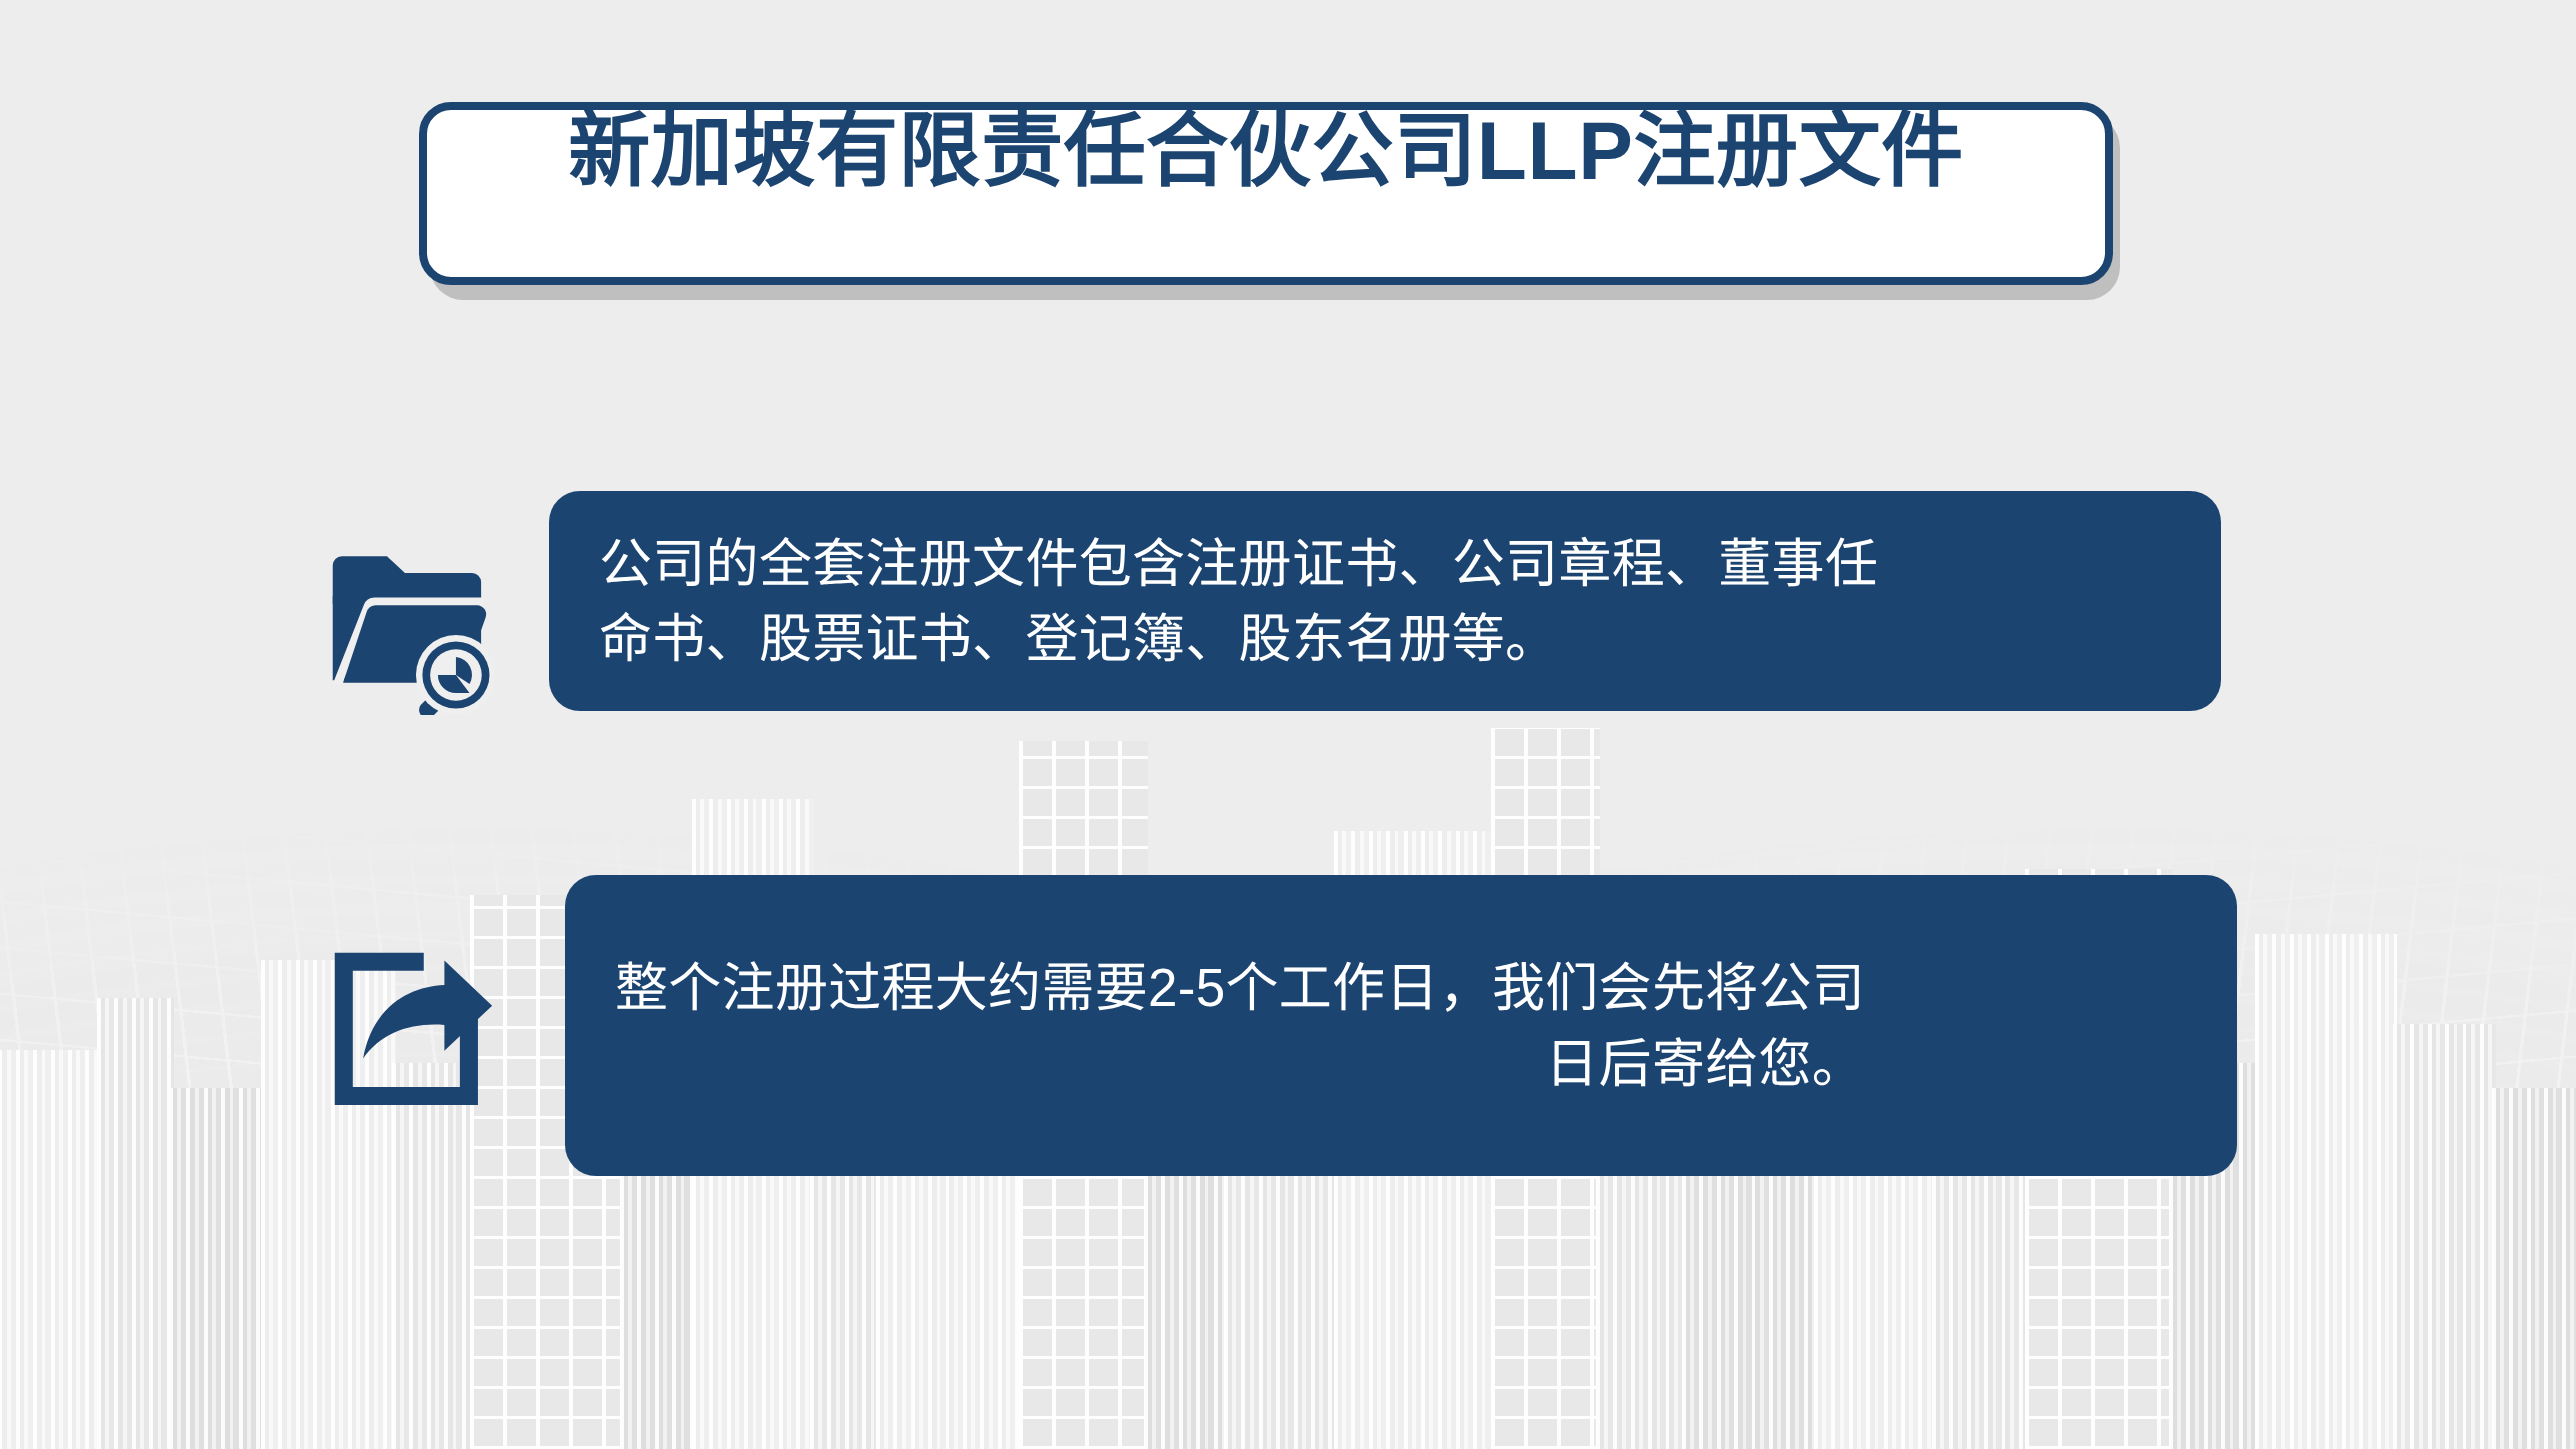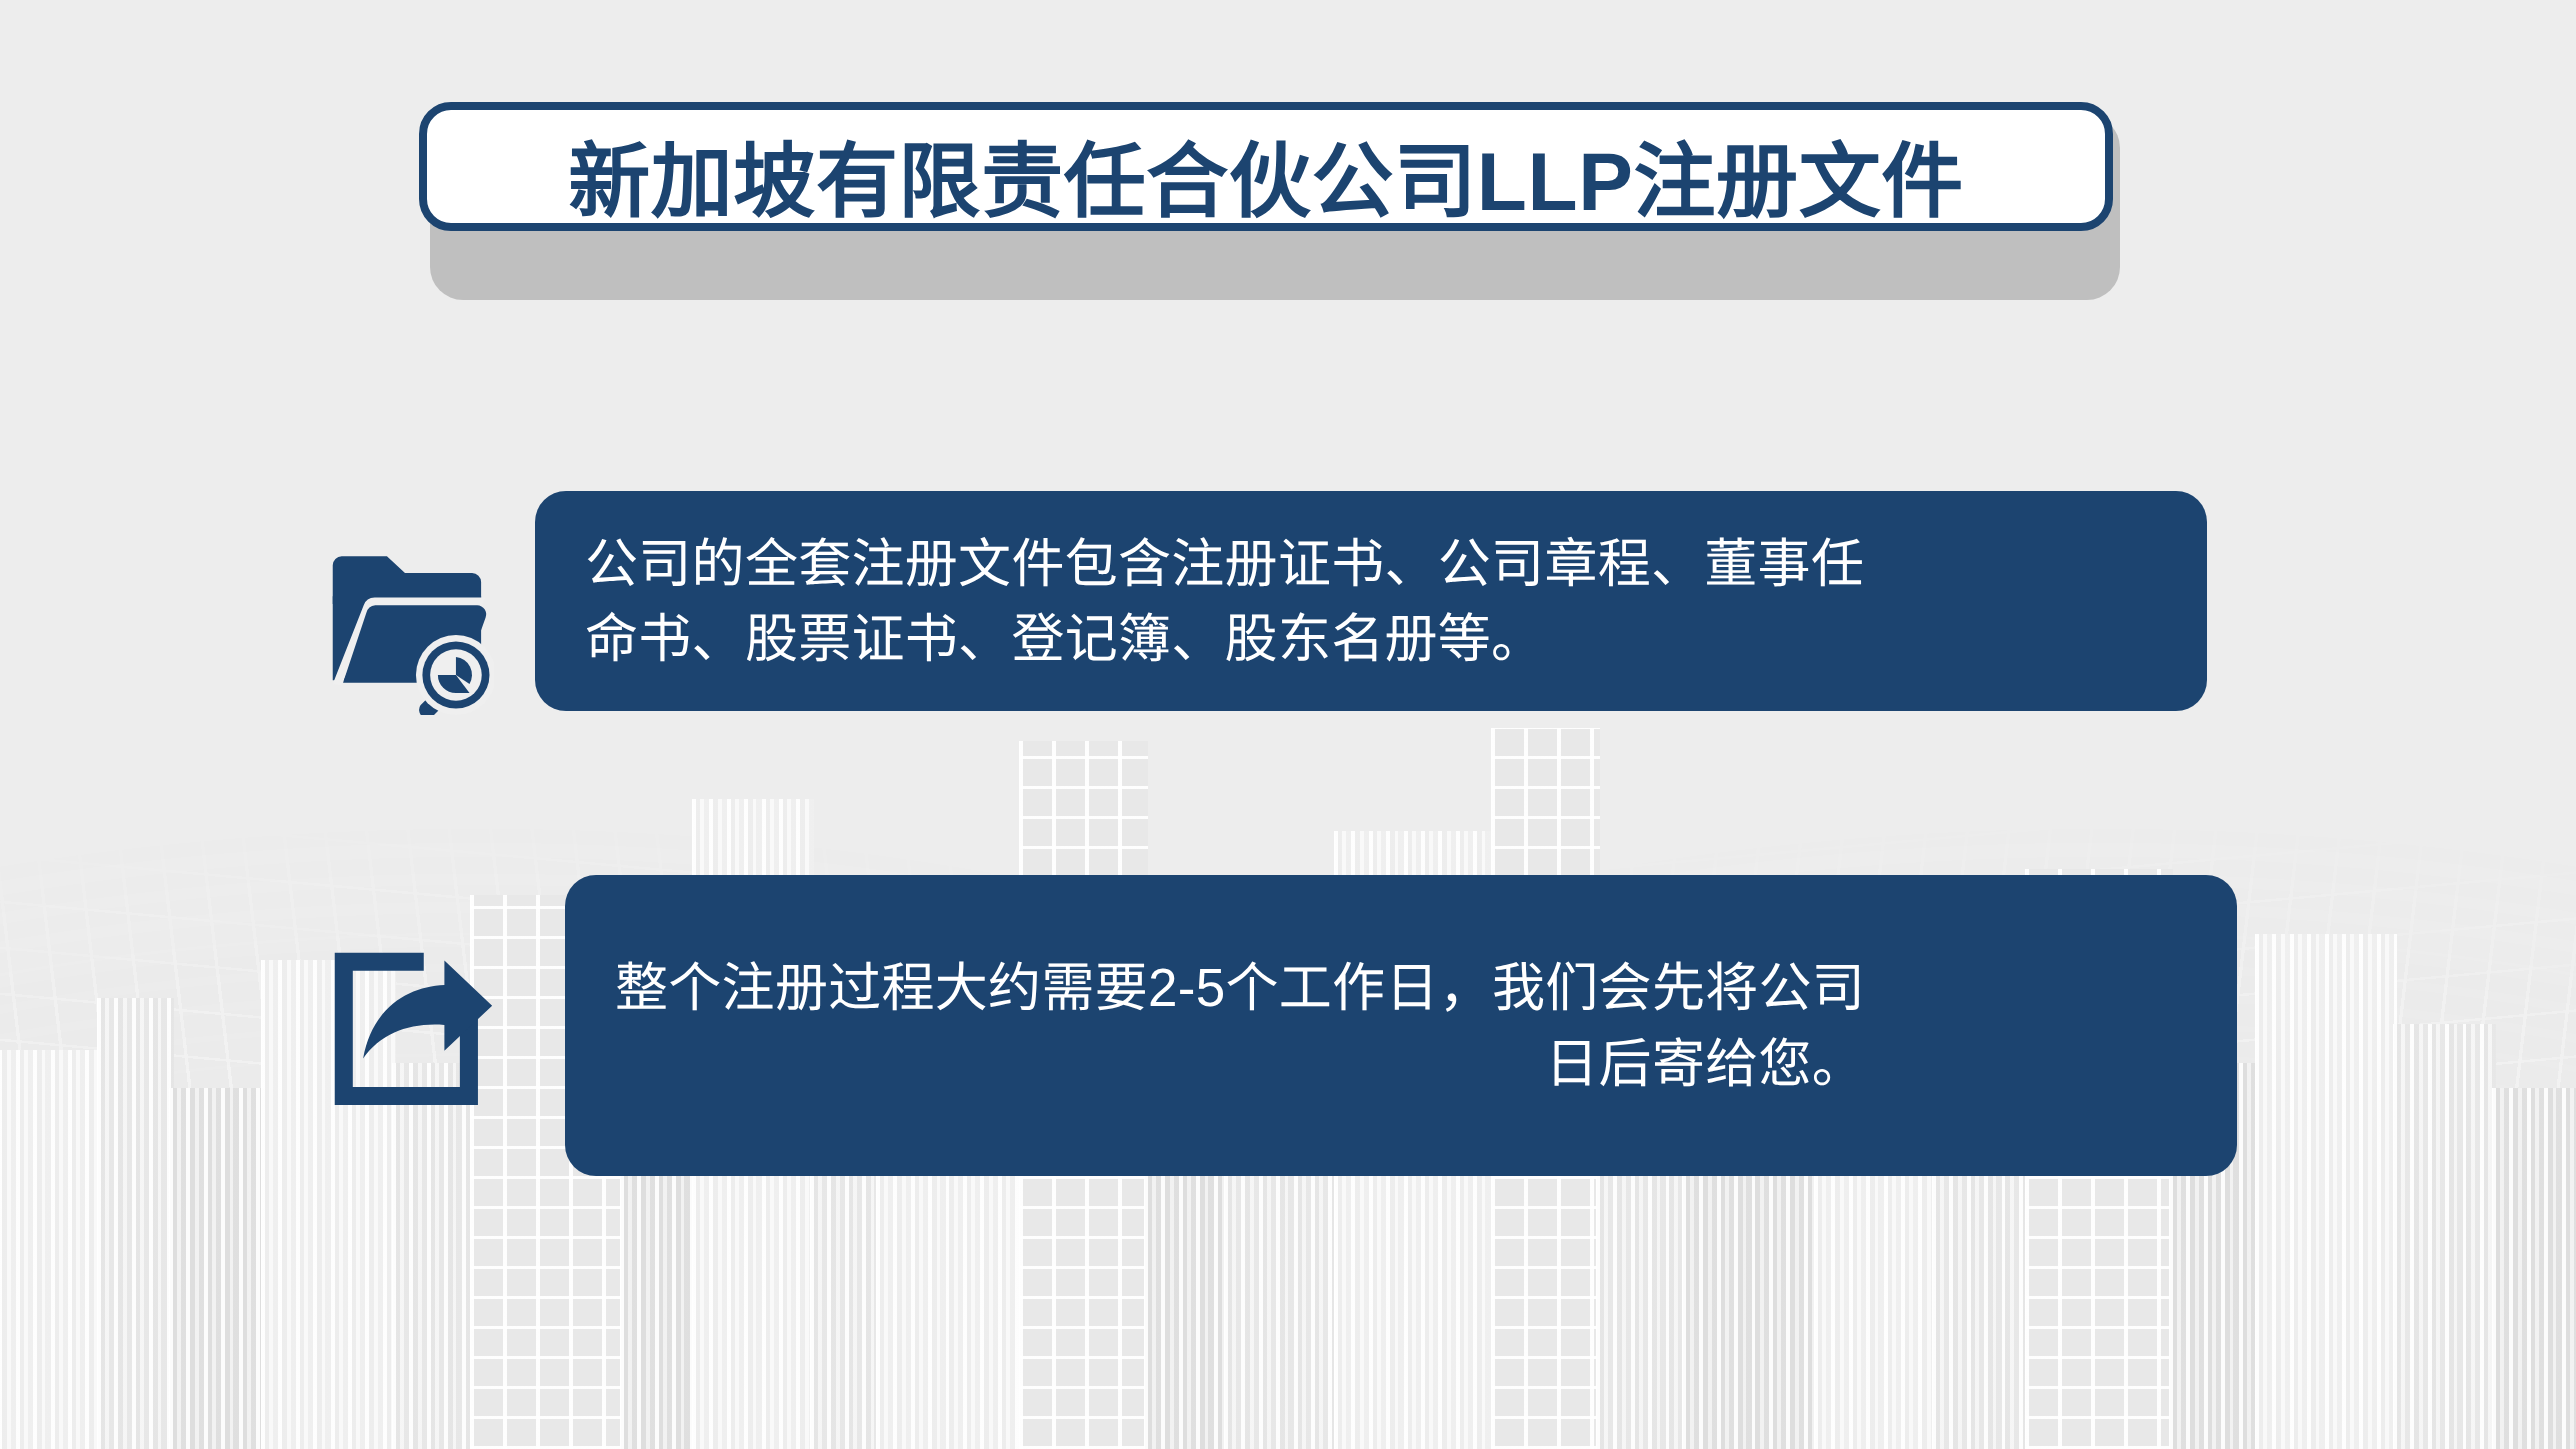--- a/index.html
+++ b/index.html
@@ -102,26 +102,26 @@
     width: 1690px;
     height: 185px;
     background: #bfbfbf;
     border-radius: 33px;
   }
   .title-box {
     position: absolute;
     left: 419px;
     top: 102px;
     width: 1694px;
-    height: 129px;
+    height: 183px;
     background: #ffffff;
     border: 8.4px solid #1c4470;
     border-radius: 32px;
     display: flex;
-    align-items: flex-end;
+    align-items: flex-start;
     justify-content: center;
   }
   .title-text {
     color: #1c4470;
     font-size: 82px;
     font-weight: 700;
     letter-spacing: 0.6px;
     line-height: 1;
     white-space: nowrap;
   }
@@ -142,21 +142,21 @@
     color: #ffffff;
     font-size: 53px;
     font-weight: 400;
     line-height: 1.42;
     padding: 0 50px;
     letter-spacing: 0.3px;
   }
 
   
   #row1-icon { left: 325px; top: 546px; width: 169px; height: 169px; }
-  #card1 { left: 535px; top: 491px; width: 1672px; height: 220px; }
+  #card1 { left: 549px; top: 491px; width: 1672px; height: 220px; }
 
   
   #row2-icon { left: 327px; top: 945px; width: 169px; height: 160px; }
   #card2 { left: 565px; top: 875px; width: 1672px; height: 301px; text-align: right; }
 
   .card-text span.l { display: block; }
 </style>
 </head>
 <body>
 

